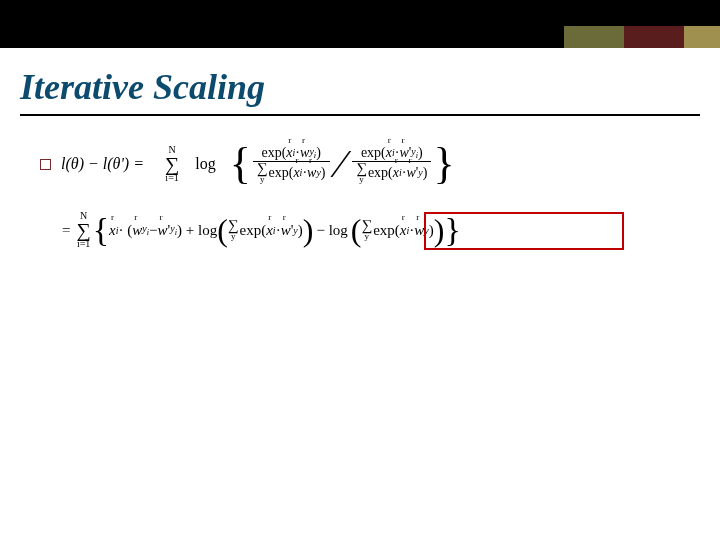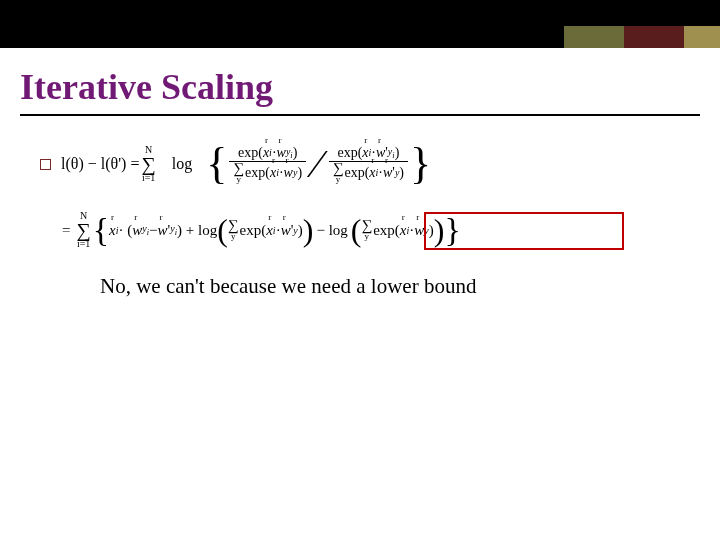--- a/index.html
+++ b/index.html
@@ -39,22 +39,23 @@
     top: 26px;
     width: 36px;
     height: 22px;
     background: #a09050;
   }
   .title-area {
     padding: 18px 20px 0 20px;
   }
   .title-text {
     font-size: 36px;
-    color: #701a75;
+    color: #0c4a6e;
     margin: 0 0 6px 0;
+    font-style: italic;
   }
   .title-rule {
     border: none;
     border-top: 2px solid #000;
     margin: 0;
   }
   .content {
     padding: 20px 40px 0 40px;
   }
   .equation-block {
@@ -71,21 +72,22 @@
     position: relative;
   }
   .bullet {
     width: 9px;
     height: 9px;
     border: 1px solid #7a2a2a;
     margin-right: 10px;
     flex-shrink: 0;
   }
   .lhs {
-    margin-right: 0;
+    font-style: italic;
+    margin-right: 19px;
     white-space: nowrap;
   }
   .sum {
     display: inline-flex;
     flex-direction: column;
     align-items: center;
     font-size: 10px;
     line-height: 10px;
     margin: 0 2px;
   }
@@ -302,15 +304,14 @@
         <span>)</span>
       <span class="paren-big">)</span>
 
       <span class="brace" style="font-size:34px">}</span>
 
       <span class="redbox" style="left:362px; top:2px; width:196px; height:34px;"></span>
     </div>
 
   </div>
 
-  <div class="a-text">No, we can't because we need a lower bound</div>
 
 </div>
 
 </body></html>

